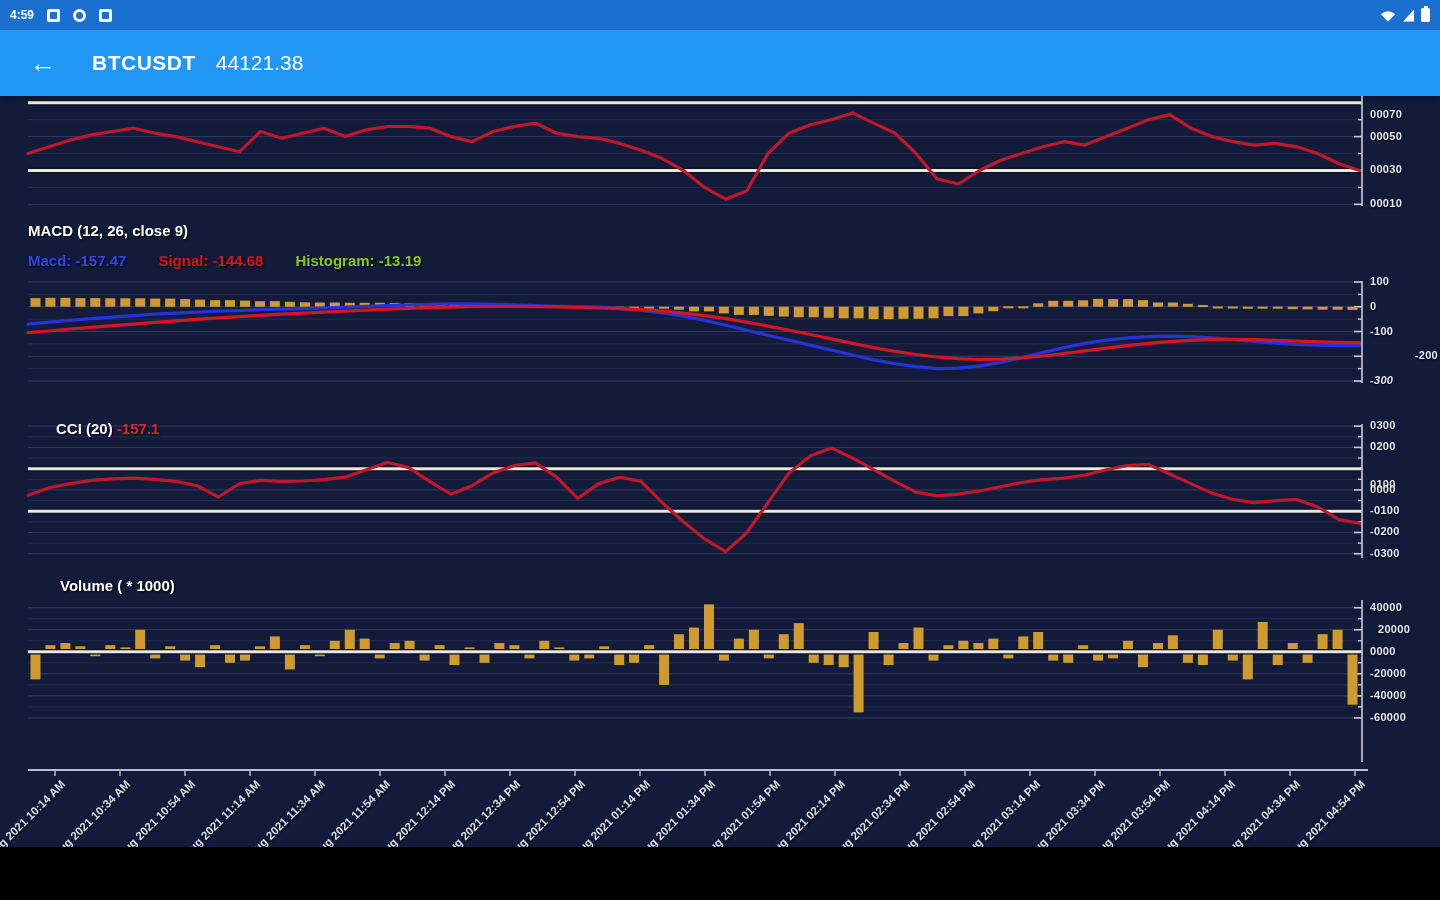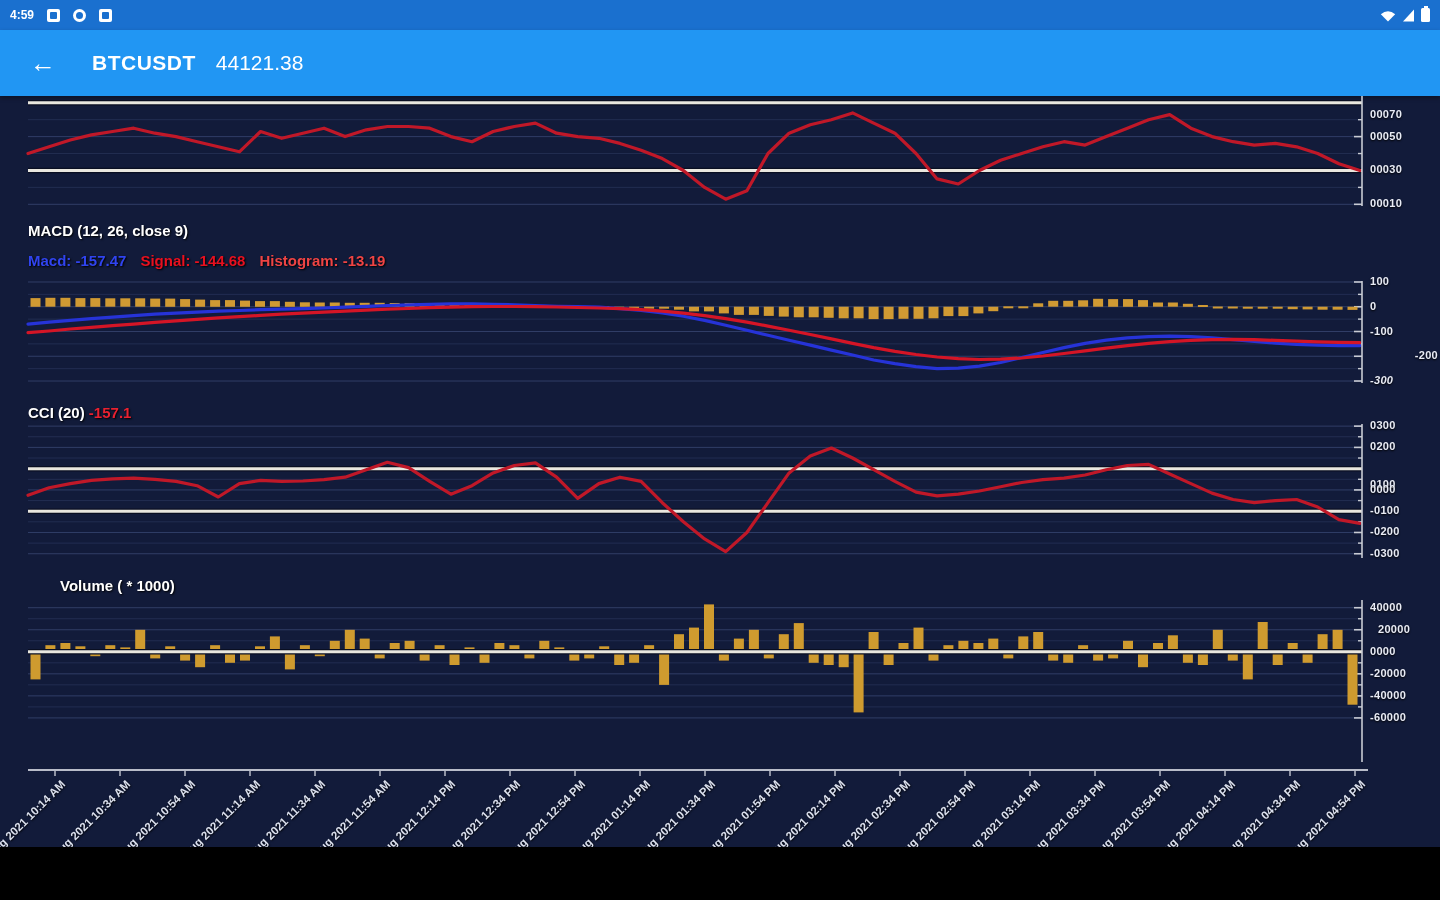--- a/index.html
+++ b/index.html
@@ -25,23 +25,23 @@
   #back-arrow{margin-left:30px;width:40px;font-size:26px;font-weight:700;cursor:pointer;line-height:1;}
   #symbol-title{margin-left:22px;font-size:21px;font-weight:700;letter-spacing:.5px;}
   #price-value{margin-left:20px;font-size:21px;font-weight:400;}
 
   
   #chart-layer{position:absolute;left:0;top:0;width:1440px;height:900px;}
   .pane-svg{position:absolute;left:0;}
   .pane-label{position:absolute;left:28px;font-size:15px;font-weight:700;color:#fff;
               text-shadow:1px 1px 2px #000;white-space:nowrap;}
   #macd-title{top:222px;}
-  #macd-legend{position:absolute;left:28px;top:252px;display:flex;gap:14px;font-size:15px;
+  #macd-legend{position:absolute;left:28px;top:252px;display:flex;gap:32px;font-size:15px;
                font-weight:700;text-shadow:1px 1px 2px #000;white-space:nowrap;}
-  #cci-title{top:404px;}
+  #cci-title{top:420px;margin-left:28px;}
   #vol-title{top:577px;margin-left:32px;}
   .ytick{position:absolute;left:1370px;width:68px;font-size:11px;font-weight:700;color:#e9ecf6;
          letter-spacing:.3px;text-shadow:0 1px 2px #000;}
   .tlabel{position:absolute;width:180px;text-align:right;font-size:11.5px;font-weight:700;
           color:#dbe0ee;transform-origin:100% 0;transform:rotate(-45deg);
           text-shadow:0 1px 2px #000;white-space:nowrap;}
 
   
   #nav-bar{position:absolute;left:0;top:847px;width:1440px;height:53px;background:#000;}
 </style>
@@ -72,21 +72,21 @@
     <span id="back-arrow">←</span>
     <span id="symbol-title">BTCUSDT</span>
     <span id="price-value">44121.38</span>
   </div>
 
   <div id="chart-layer">
     <div id="macd-title" class="pane-label">MACD (12, 26, close 9)</div>
     <div id="macd-legend">
       <span style="color: rgb(48, 68, 240);">Macd: -157.47</span>
       <span style="color: rgb(232, 16, 31);">Signal: -144.68</span>
-      <span style="color: #ef4444;">Histogram: -13.19</span>
+      <span style="color: #84cc16;">Histogram: -13.19</span>
     </div>
     <div id="cci-title" class="pane-label">
       <span>CCI (20)</span>
       <span id="cci-value" style="color: rgb(232, 33, 48);">-157.1</span>
     </div>
     <div id="vol-title" class="pane-label">Volume ( * 1000)</div>
     <div id="ylabels">
         <div class="ytick" style="top: 108px;">00070</div>
         <div class="ytick" style="top: 129.615px;">00050</div>
         <div class="ytick" style="top: 163.462px;">00030</div>

